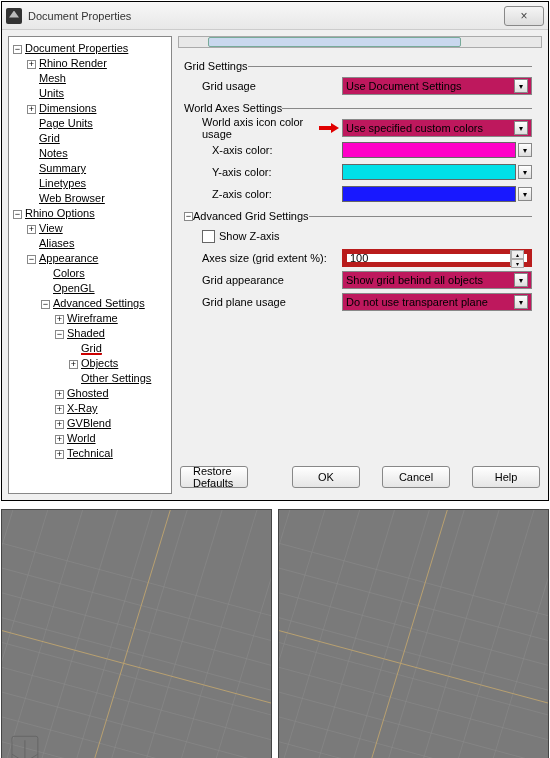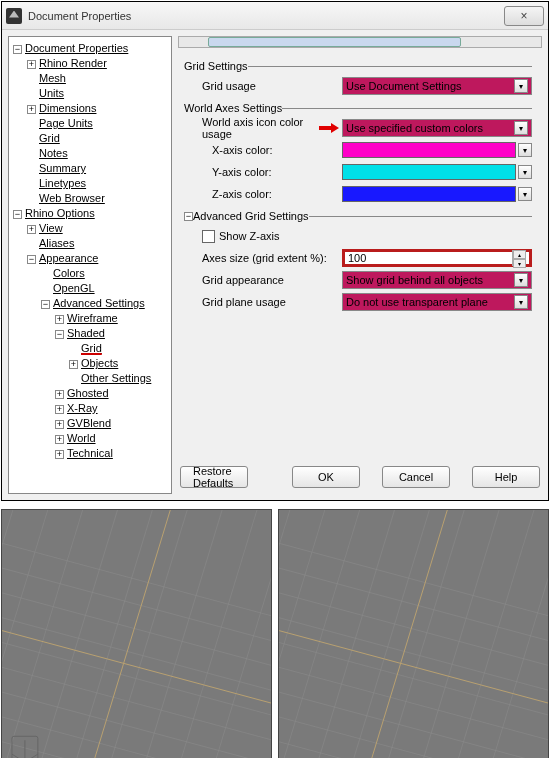--- a/index.html
+++ b/index.html
@@ -30,21 +30,21 @@
   .group-title { display:flex; align-items:center; gap:0; margin-bottom:4px; color:#000;}
   .group-title .line { flex:1; height:1px; background:#888; }
   .group-title .gexp { display:inline-block; width:9px; height:9px; border:1px solid #888; text-align:center; line-height:7px; font-size:9px; background:#fff;}
   .row { display:flex; align-items:center; height:20px; margin-bottom:2px;}
   .row .label { width: 158px; padding-left: 18px; color:#000;}
   .row .label.sub { padding-left: 28px; }
   .row .control { flex:1; display:flex; align-items:center; gap:2px; }
   .combo { flex:1; height:18px; border:1px solid #888; background:#be185d; display:flex; align-items:center; padding: 0 3px; justify-content:space-between;}
   .combo .arrow { width:14px; height:14px; border:1px solid #888; background:linear-gradient(#fff,#ddd); display:flex; align-items:center; justify-content:center; font-size:8px;}
   .colorfield { flex:1; height:16px; border:1px solid #666; }
-  .spinner { flex:1; height:18px; border:3px solid #b91c1c; background:#fff; display:flex; align-items:center; padding:0 3px; }
+  .spinner { flex:1; height:18px; border:5px solid #b91c1c; background:#fff; display:flex; align-items:center; padding:0 3px; }
   .spinner .spin-btns { width:14px; height:16px; border-left:1px solid #aaa; display:flex; flex-direction:column; margin-left:auto;}
   .spinner .spin-btns div{ flex:1; font-size:6px; text-align:center; border:1px solid #aaa; background:#eee;}
   .checkbox { width:13px; height:13px; border:1px solid #666; background:#fff; margin-right:4px;}
   .red-arrow { display:inline-block; margin-left:auto; margin-right:3px;}
   .red-arrow svg { display:block;}
   .button-row { display:flex; gap:22px; padding:6px 2px; }
   .btn { height:22px; border:1px solid #888; border-radius:3px; background:linear-gradient(#fff,#e5e5e5); display:flex; align-items:center; justify-content:center; padding:0 12px; min-width:68px;}
   .button-row .gap { flex:1; }
   
   .viewports { display:flex; gap:6px; margin:8px 1px 0 1px; }

